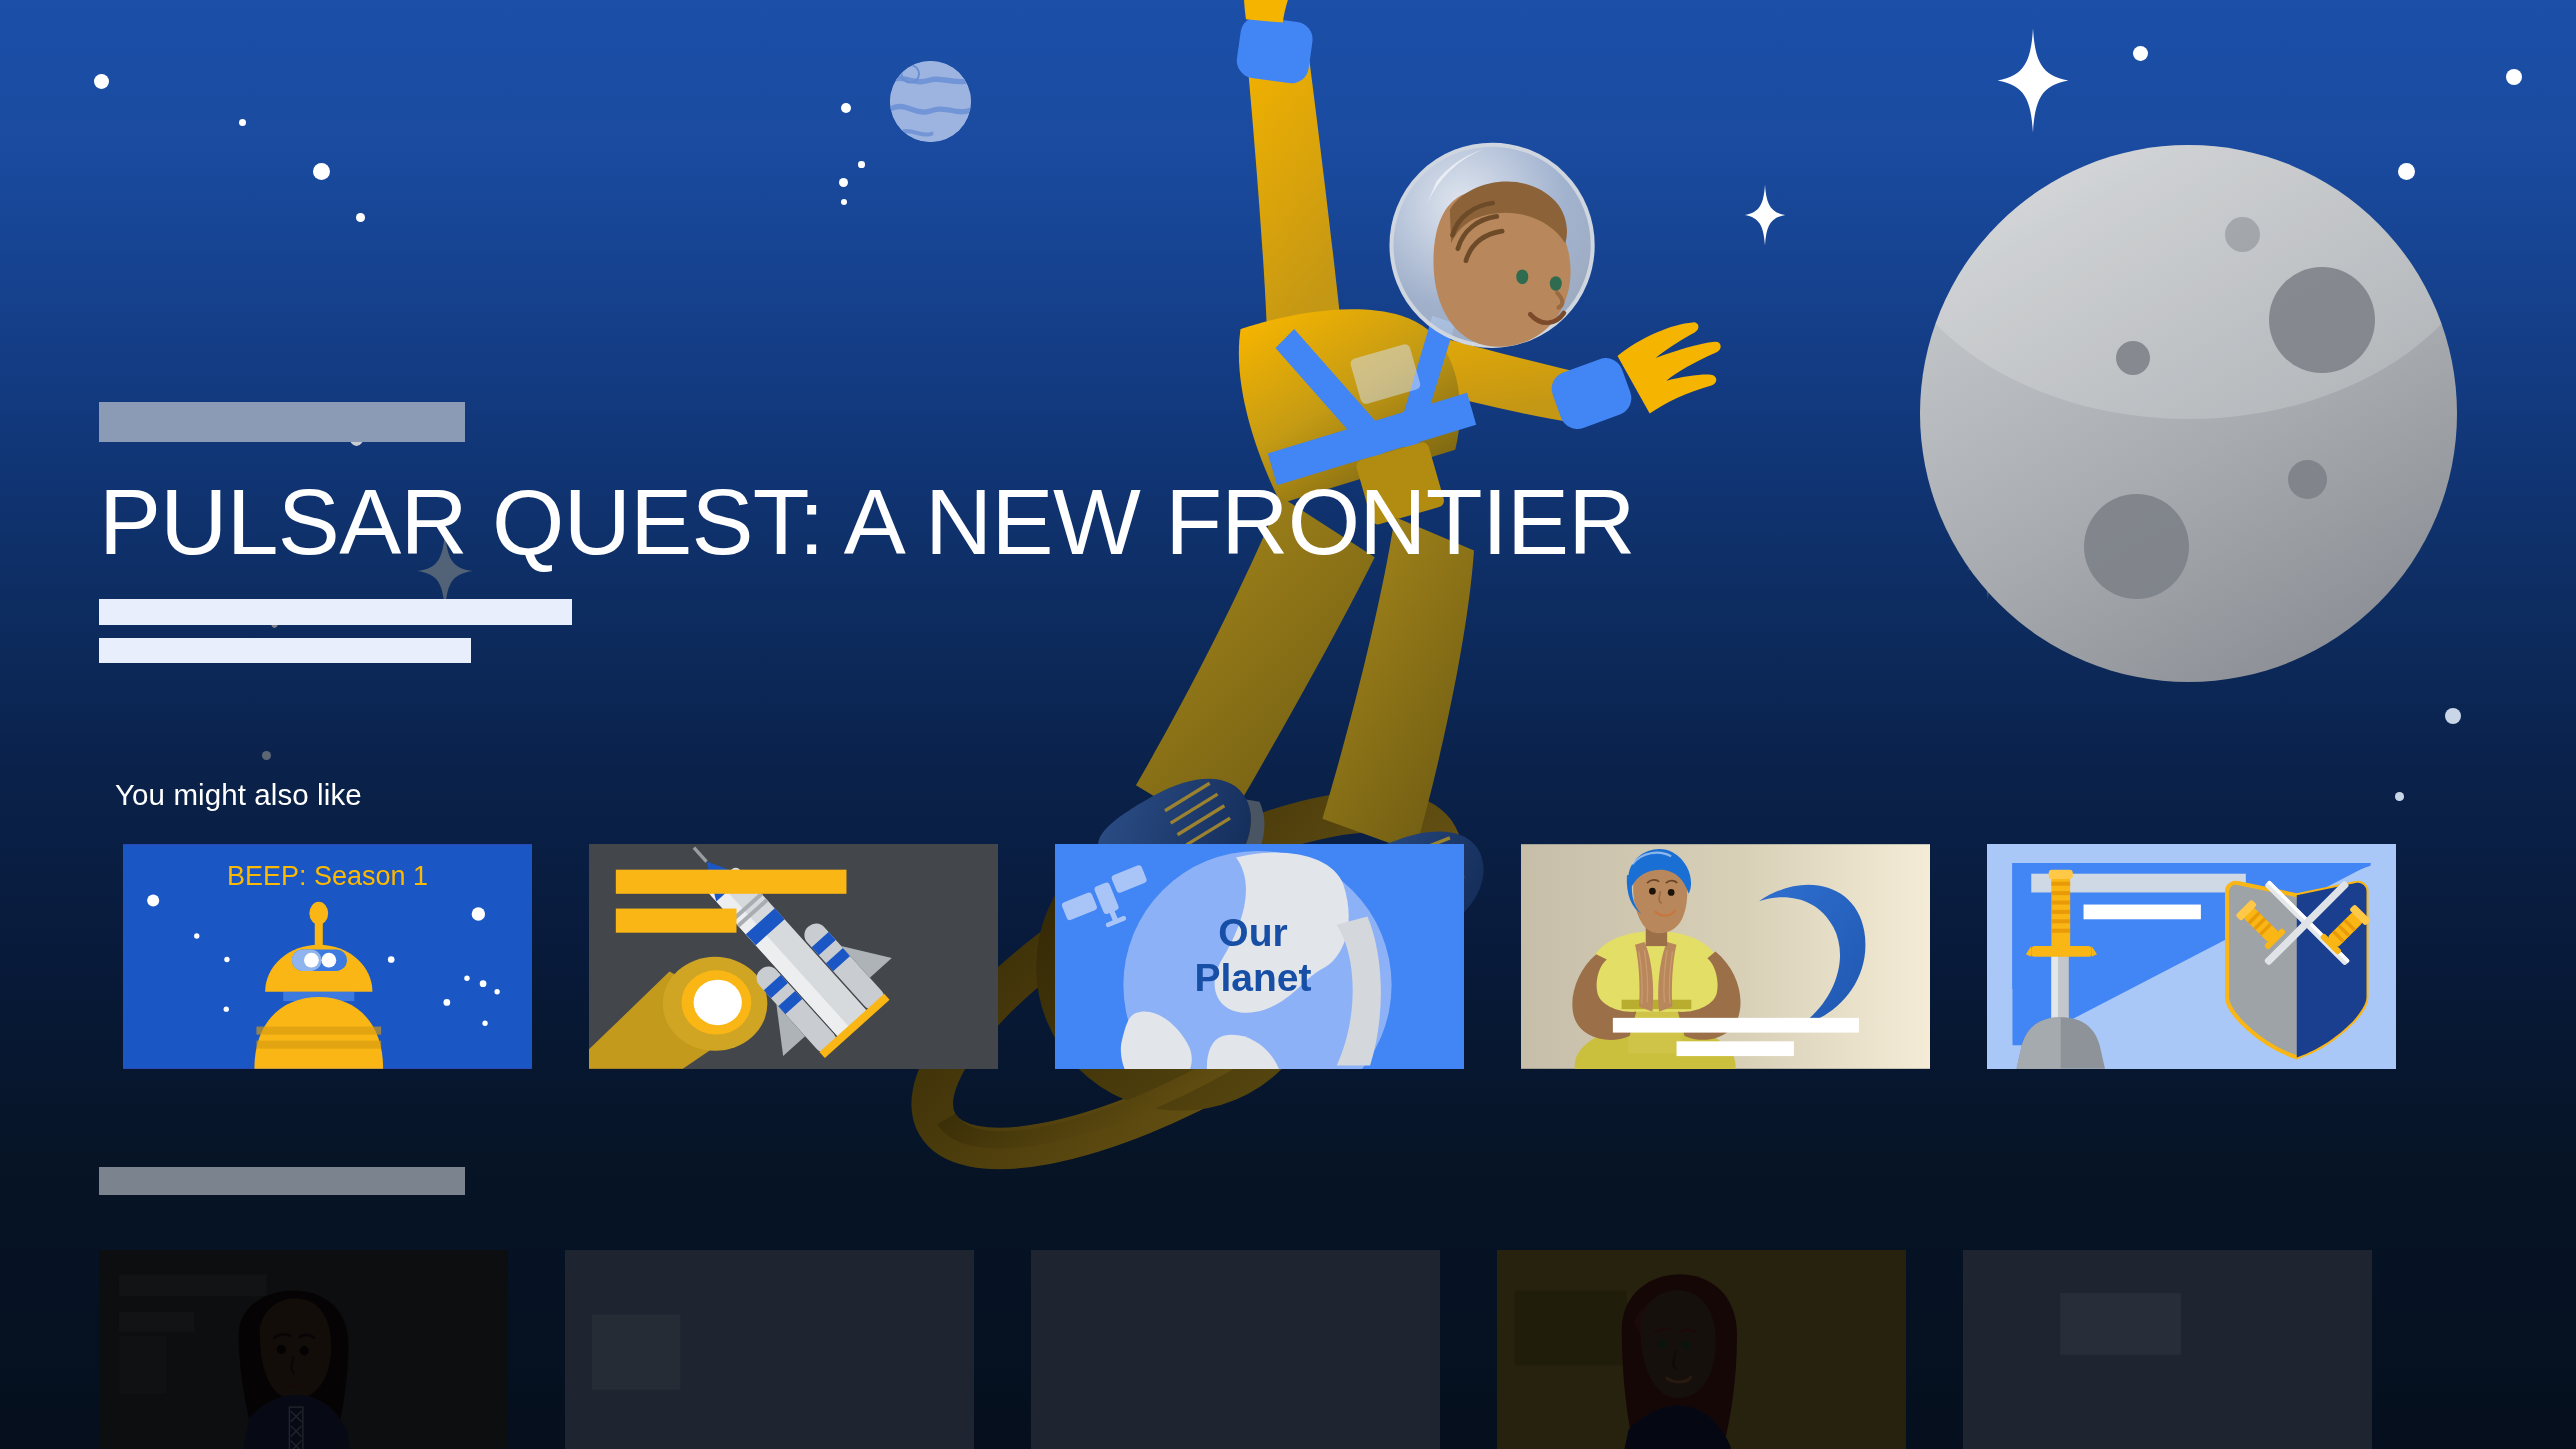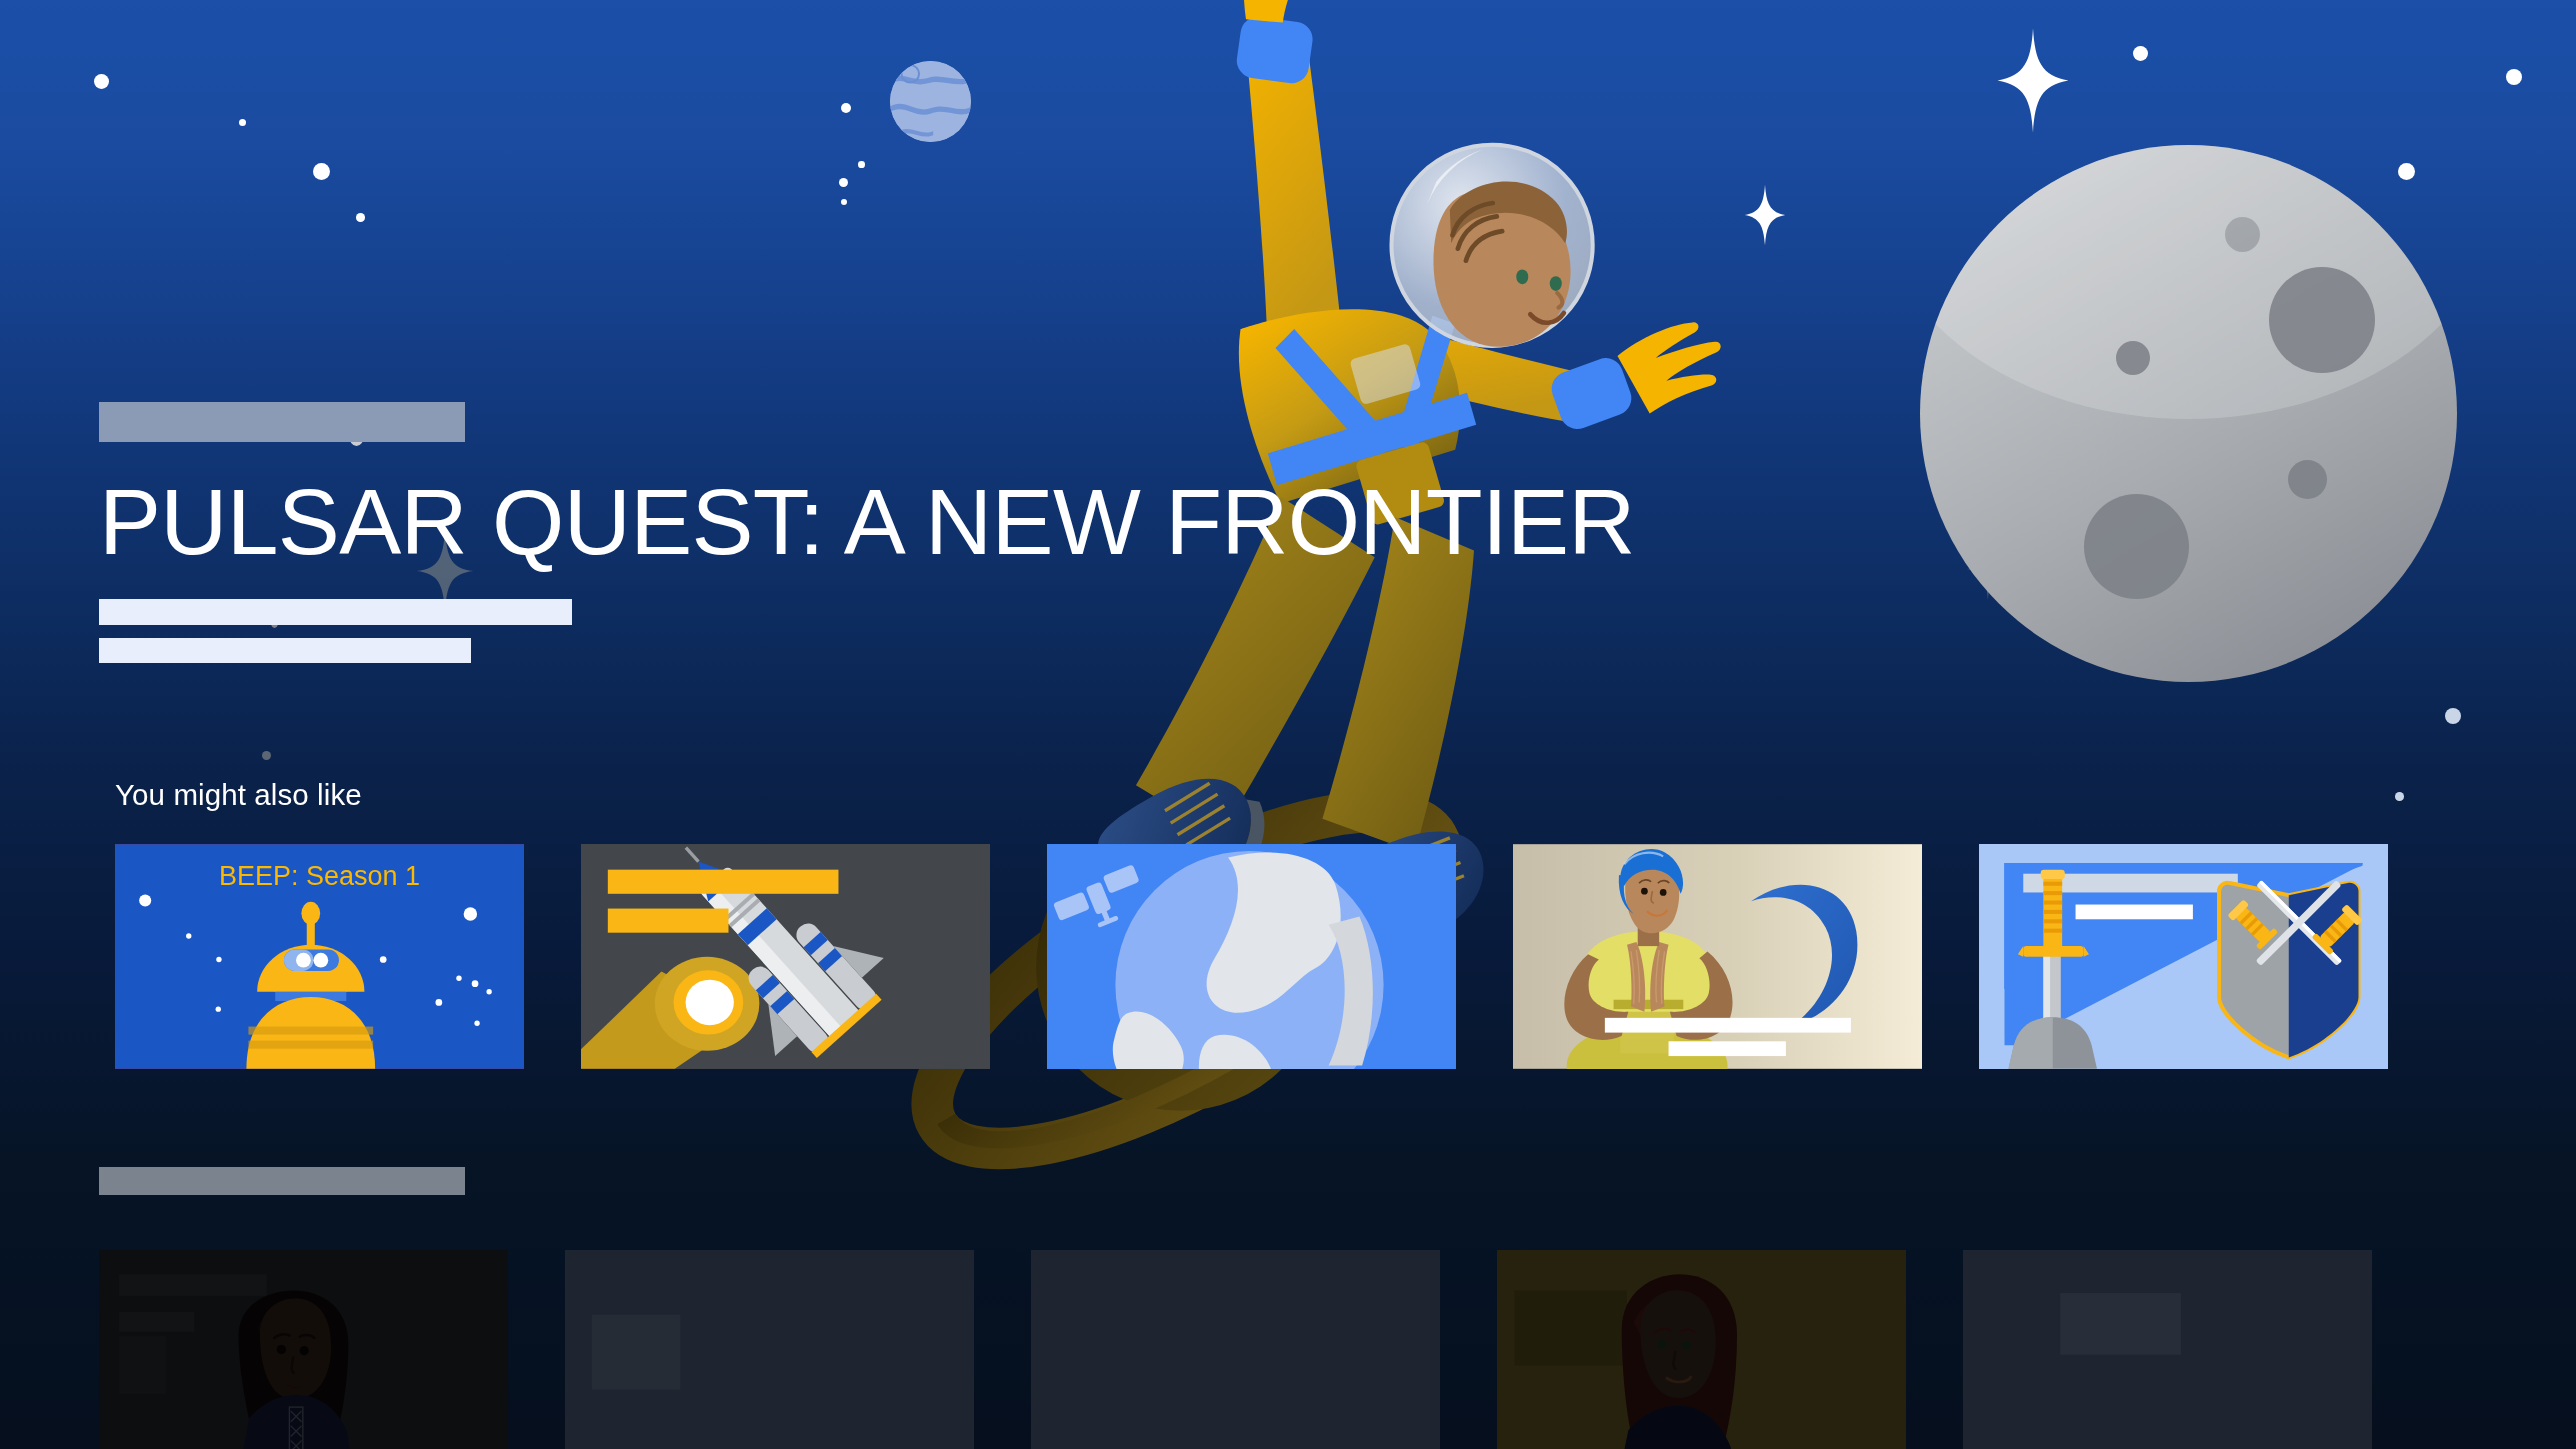--- a/index.html
+++ b/index.html
@@ -246,21 +246,21 @@
 
     <div class="ph-bar lite" style="width:473px;height:25.5px;margin-top:30px;"></div>
     <div class="ph-bar lite" style="width:372px;height:25.5px;margin-top:13.4px;"></div>
   </div>
 
   <div class="rail" style="left:99px;top:778px;padding-left:16px;">
     <div class="rail-label">You might also like</div>
 
     <div class="cards" style="margin-top:32px;">
 
-      <div class="card" style="background:#b91c1c;">
+      <div class="card" style="background:#701a75;margin-left:8px;">
         <svg class="abs" style="left:0;top:0;" width="409" height="225" viewBox="0 0 610 335">
           <rect width="610" height="335" fill="#1a56c4"></rect>
           <g fill="#ffffff">
             <circle cx="45" cy="84" r="9"></circle>
               <circle cx="110" cy="137" r="4"></circle>
             <circle cx="155" cy="172" r="4"></circle>
               <circle cx="154" cy="246" r="4"></circle>
             <circle cx="400" cy="172" r="5"></circle>
               <circle cx="530" cy="104" r="10"></circle>
             <circle cx="513" cy="200" r="4"></circle>
@@ -329,20 +329,21 @@
           <path d="M250 286 C290 276 330 310 338 348 L236 372 C220 340 224 294 250 286 Z" fill="#e2e5e9"></path>
 
           <g transform="rotate(-22 78 78)" fill="#a9c4f7">
             <rect x="64" y="58" width="24" height="44" rx="5"></rect>
             <rect x="10" y="62" width="48" height="28" rx="5"></rect>
             <rect x="94" y="52" width="48" height="28" rx="5"></rect>
             <rect x="72" y="100" width="8" height="18"></rect>
             <rect x="60" y="114" width="32" height="7" rx="3"></rect>
           </g>
         </svg>
+        <div class="cardtitle" style="top:67px;font-size:39px;font-weight:700;color:#174ea6;line-height:1.15;width:168px;left:114px;">Our Planet</div>
       </div>
 
       <div class="card">
         <svg class="abs" style="left:0;top:0;" width="409" height="225" viewBox="0 0 610 335">
           <defs>
             <linearGradient id="medbg" x1="0" y1="0" x2="1" y2="0">
               <stop offset="0" stop-color="#c7beaa"></stop>
               <stop offset="0.55" stop-color="#d9d0b8"></stop>
               <stop offset="1" stop-color="#f4ecd6"></stop>
             </linearGradient>

